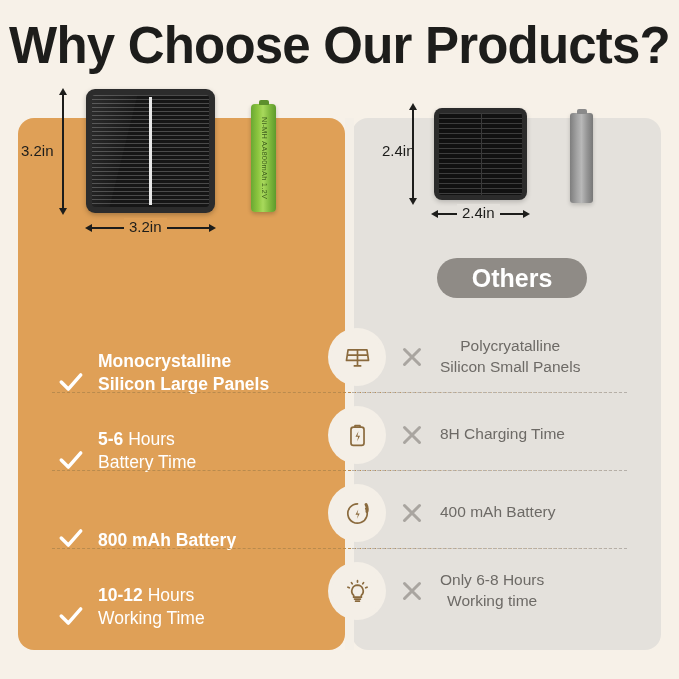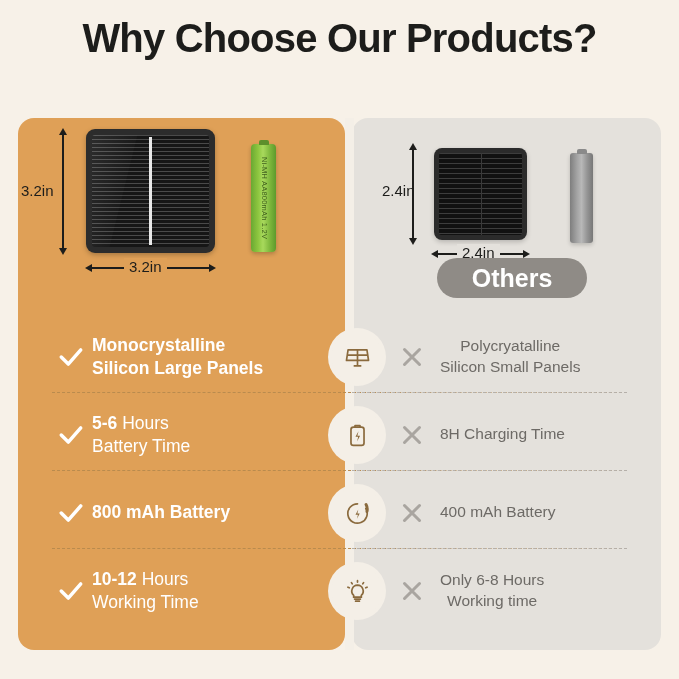--- a/index.html
+++ b/index.html
@@ -8,31 +8,31 @@
     background: #f7f1e8;
     font-family: "Liberation Sans", sans-serif;
     overflow: hidden;
   }
   #stage { position: relative; width: 679px; height: 679px; background: #f7f1e8; }
 
   
   .title {
     position: absolute; top: 16px; left: 0; width: 679px;
     text-align: center;
-    font-size: 40px; font-weight: 700; letter-spacing: -0.8px;
+    font-size: 51px; font-weight: 700; letter-spacing: -0.8px;
     color: #1d1d1b;
   }
 
   
   .panel { position: absolute; top: 118px; height: 532px; border-radius: 16px; }
   .panel-ours   { left: 18px;  width: 327px; background: #dfa057; }
   .panel-others { left: 352px; width: 309px; background: #e4e1dc; }
 
   
-  .prod-zone { position: absolute; top: 0; left: 0; width: 679px; height: 250px; margin-top: 40px; }
+  .prod-zone { position: absolute; top: 0; left: 0; width: 679px; height: 250px; }
 
   
   .solar-big {
     position: absolute; left: 86px; top: 89px; width: 129px; height: 124px;
     background: #2c2c2c; border-radius: 9px; padding: 6px;
     box-shadow: 0 2px 5px rgba(0,0,0,.25);
   }
   .solar-big .cell {
     position: relative; width: 100%; height: 100%; overflow: hidden; border-radius: 3px;
     background:
@@ -119,21 +119,21 @@
   .row-sep {
     position: absolute; left: 52px; width: 575px; height: 0;
     border-top: 1px dashed #b98b4e;
   }
   .row-sep.gray-part {
     left: 352px; width: 275px; border-top: 1px dashed #b5b0aa;
   }
 
   .side-ours {
     position: absolute; left: 40px; top: 0; width: 290px; height: 100%;
-    display: flex; align-items: center; gap: 8px;
+    display: flex; align-items: flex-end; gap: 14px;
   }
   .side-others {
     position: absolute; left: 382px; top: 0; width: 270px; height: 100%;
     display: flex; align-items: center; gap: 16px; text-align: center;
   }
 
   .check { width: 26px; height: 26px; flex: 0 0 26px; }
   .xmark { width: 24px; height: 24px; flex: 0 0 24px; }
 
   .txt-ours {

